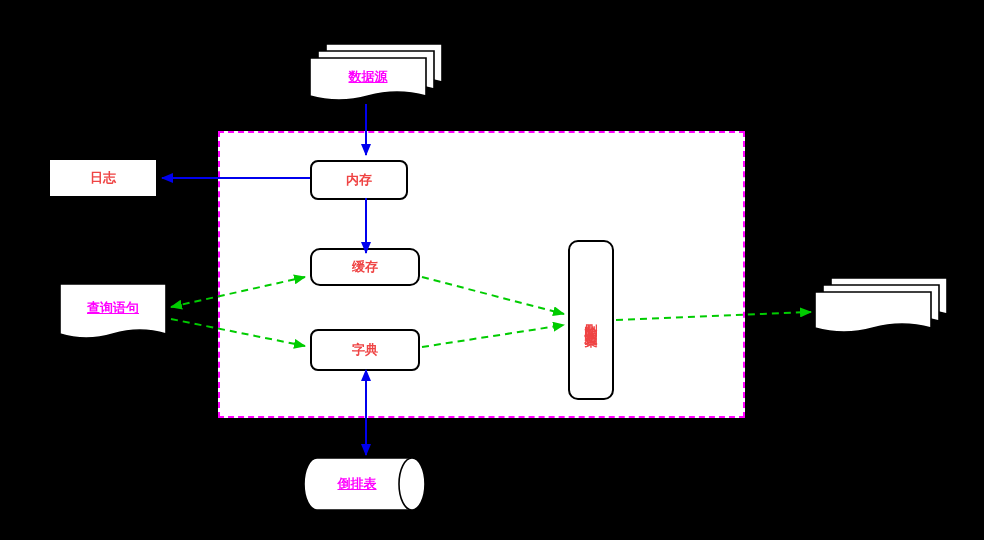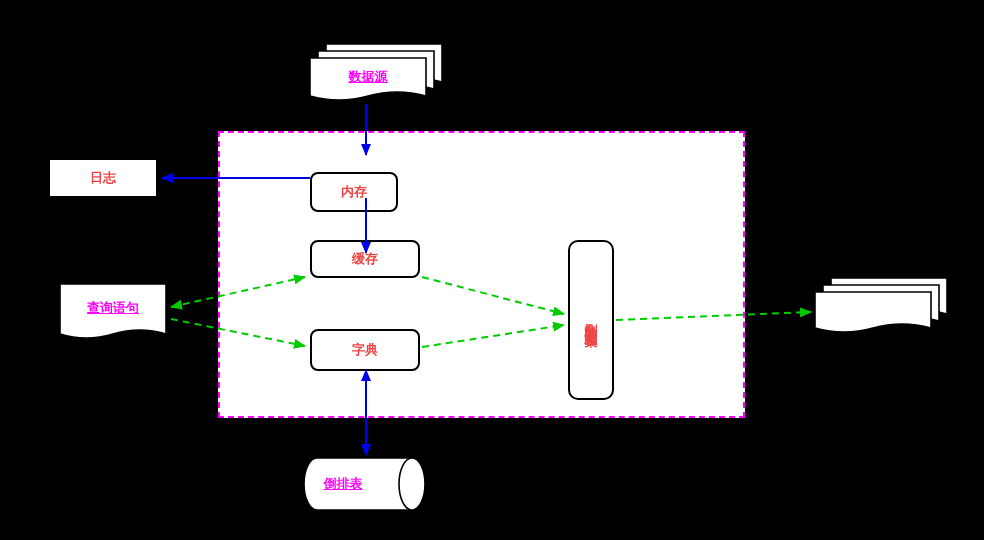--- a/index.html
+++ b/index.html
@@ -12,33 +12,33 @@
   .container-box {
     position:absolute; left:218px; top:131px; width:527px; height:287px;
     background:#ffffff; border:2px dashed #ff00ff; box-sizing:border-box;
   }
   .box {
     position:absolute; background:#ffffff; border:2px solid #000000;
     display:flex; align-items:center; justify-content:center;
     color:#ef4444; font-weight:bold; font-size:13px; box-sizing:border-box;
   }
   .rounded { border-radius:8px; }
-  .box-memory     { left:310px; top:172px; width:88px; height:40px; }
+  .box-memory     { left:310px; top:160px; width:98px; height:40px; }
   .box-log        { left:48px;  top:158px; width:110px; height:40px; border-radius:2px; }
-  .box-cache      { left:310px; top:240px; width:110px; height:38px; }
+  .box-cache      { left:310px; top:248px; width:110px; height:38px;border-radius:10px; }
   .box-dictionary { left:310px; top:329px; width:110px; height:42px; }
   .box-deleted    { left:568px; top:240px; width:46px;  height:160px; border-radius:10px; }
   .vtext { writing-mode:vertical-rl; text-orientation:upright; letter-spacing:2px; line-height:1; }
   .node-label {
     position:absolute; display:flex; align-items:center; justify-content:center;
     color:#ff00ff; font-weight:bold; font-size:13px; pointer-events:none;text-decoration:underline;
   }
   .label-datasource { left:310px; top:58px;  width:116px; height:38px; }
   .label-query      { left:60px;  top:284px; width:106px; height:48px; }
-  .label-inverted   { left:295px; top:460px; width:96px;  height:48px; }
+  .label-inverted   { left:309px; top:460px; width:96px;  height:48px; }
   .label-result     { left:815px; top:292px; width:116px; height:36px; }
   .doc { fill:#ffffff; stroke:#000000; stroke-width:1.6; }
 </style>
 </head>
 <body>
 
 <div class="canvas">
 
   <svg class="layer shapes-layer" viewBox="0 0 984 540" xmlns="http://www.w3.org/2000/svg">
 

